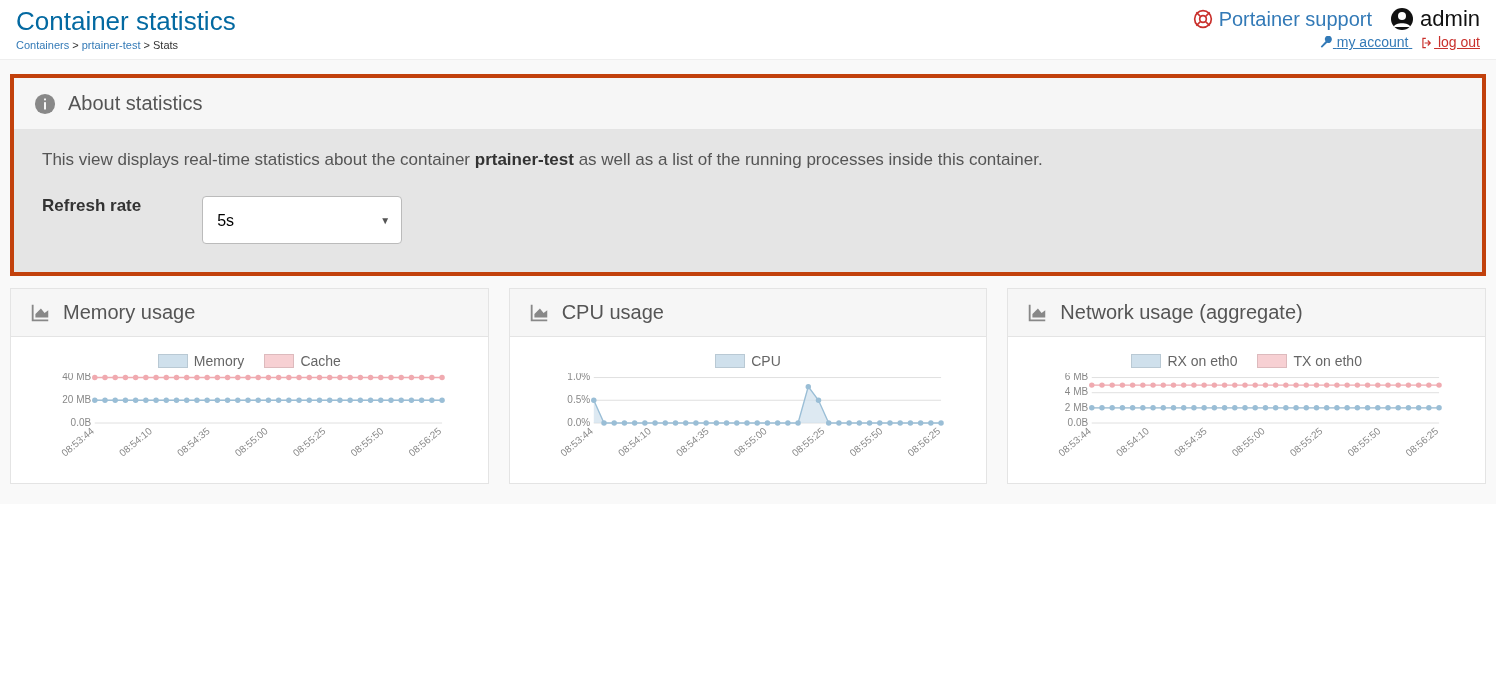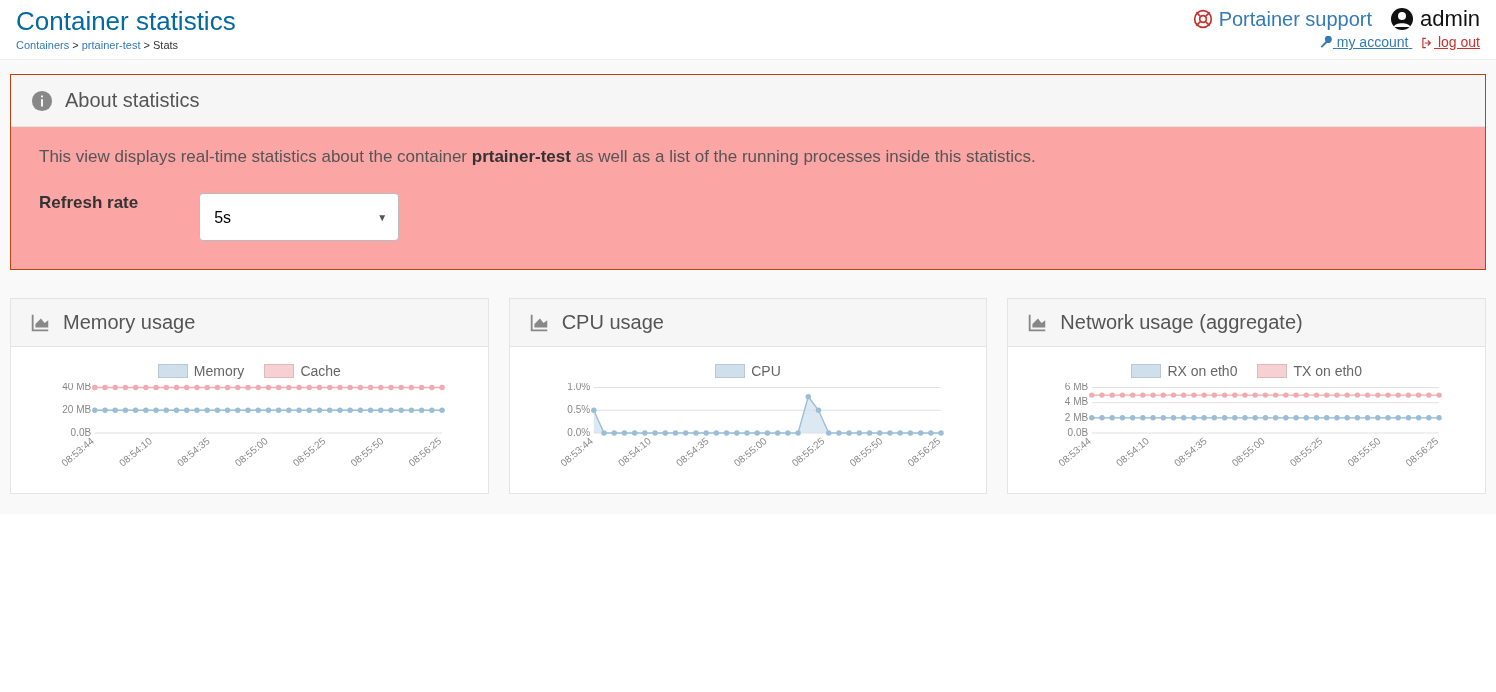--- a/index.html
+++ b/index.html
@@ -46,23 +46,23 @@
   .icon-inline { width: 20px; height: 20px; display:inline-block; vertical-align: middle; }
 
   .divider-top { border-top: 1px solid #eee; }
 
   .content {
     background: #f9f9f9;
     padding: 14px 10px 20px 10px;
   }
 
   .panel {
-    background: #fca5a5;
-    border: 1px solid #c2410c;
-    margin-bottom: 28px;
+    background: #e5e5e5;
+    border: 4px solid #c2410c;
+    margin-bottom: 12px;
   }
   .panel-header {
     background: #f6f6f6;
     border-bottom: 1px solid #e4e4e4;
     padding: 14px 20px;
     font-size: 20px;
     color: #555;
     display: flex;
     align-items: center;
     gap: 12px;
@@ -224,21 +224,21 @@
     <div class="panel-header">
       <svg class="icon-svg gray" viewBox="0 0 24 24">
         <circle cx="12" cy="12" r="11" fill="#888"></circle>
         <rect x="11" y="10" width="2" height="8" fill="#fff"></rect>
         <rect x="11" y="6" width="2" height="2" fill="#fff"></rect>
       </svg>
       <span>About statistics</span>
     </div>
     <div class="panel-body">
       <div class="about-text">
-        <span>This view displays real-time statistics about the container </span><strong>prtainer-test</strong><span> as well as a list of the running processes inside this statistics.</span>
+        <span>This view displays real-time statistics about the container </span><strong>prtainer-test</strong><span> as well as a list of the running processes inside this container.</span>
       </div>
       <div class="refresh-row">
         <label>Refresh rate</label>
         <span class="select-wrap">
           <select class="refresh-select">
             <option>5s</option>
           </select>
         </span>
       </div>
     </div>

